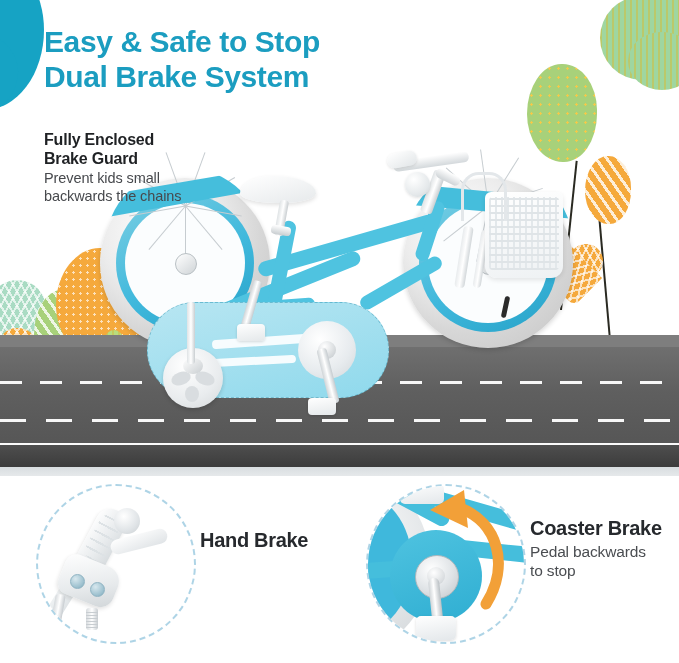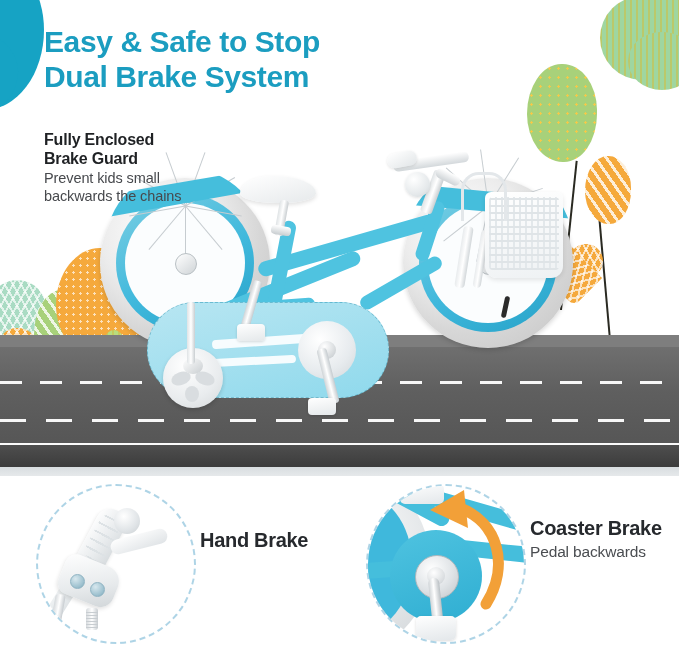--- a/index.html
+++ b/index.html
@@ -487,17 +487,18 @@
 
           <svg class="arrow-svg" width="156" height="156" viewBox="0 0 156 156">
             <path d="M 118 118 C 142 80, 130 36, 92 22" stroke="#F2A038" stroke-width="11" fill="none" stroke-linecap="round"></path>
             <path d="M 96 4 L 62 24 L 100 42 Z" fill="#F2A038"></path>
           </svg>
         </div>
       </div>
       <div class="p-text" style="left:190px;top:40px;width:150px;">
         <div class="p-title">Coaster Brake</div>
         <div class="p-sub">Pedal backwards</div>
+        <div class="p-sub" style="margin-top:0;">to stop</div>
       </div>
     </div>
   </div>
 
 </div>
 
 </body></html>

